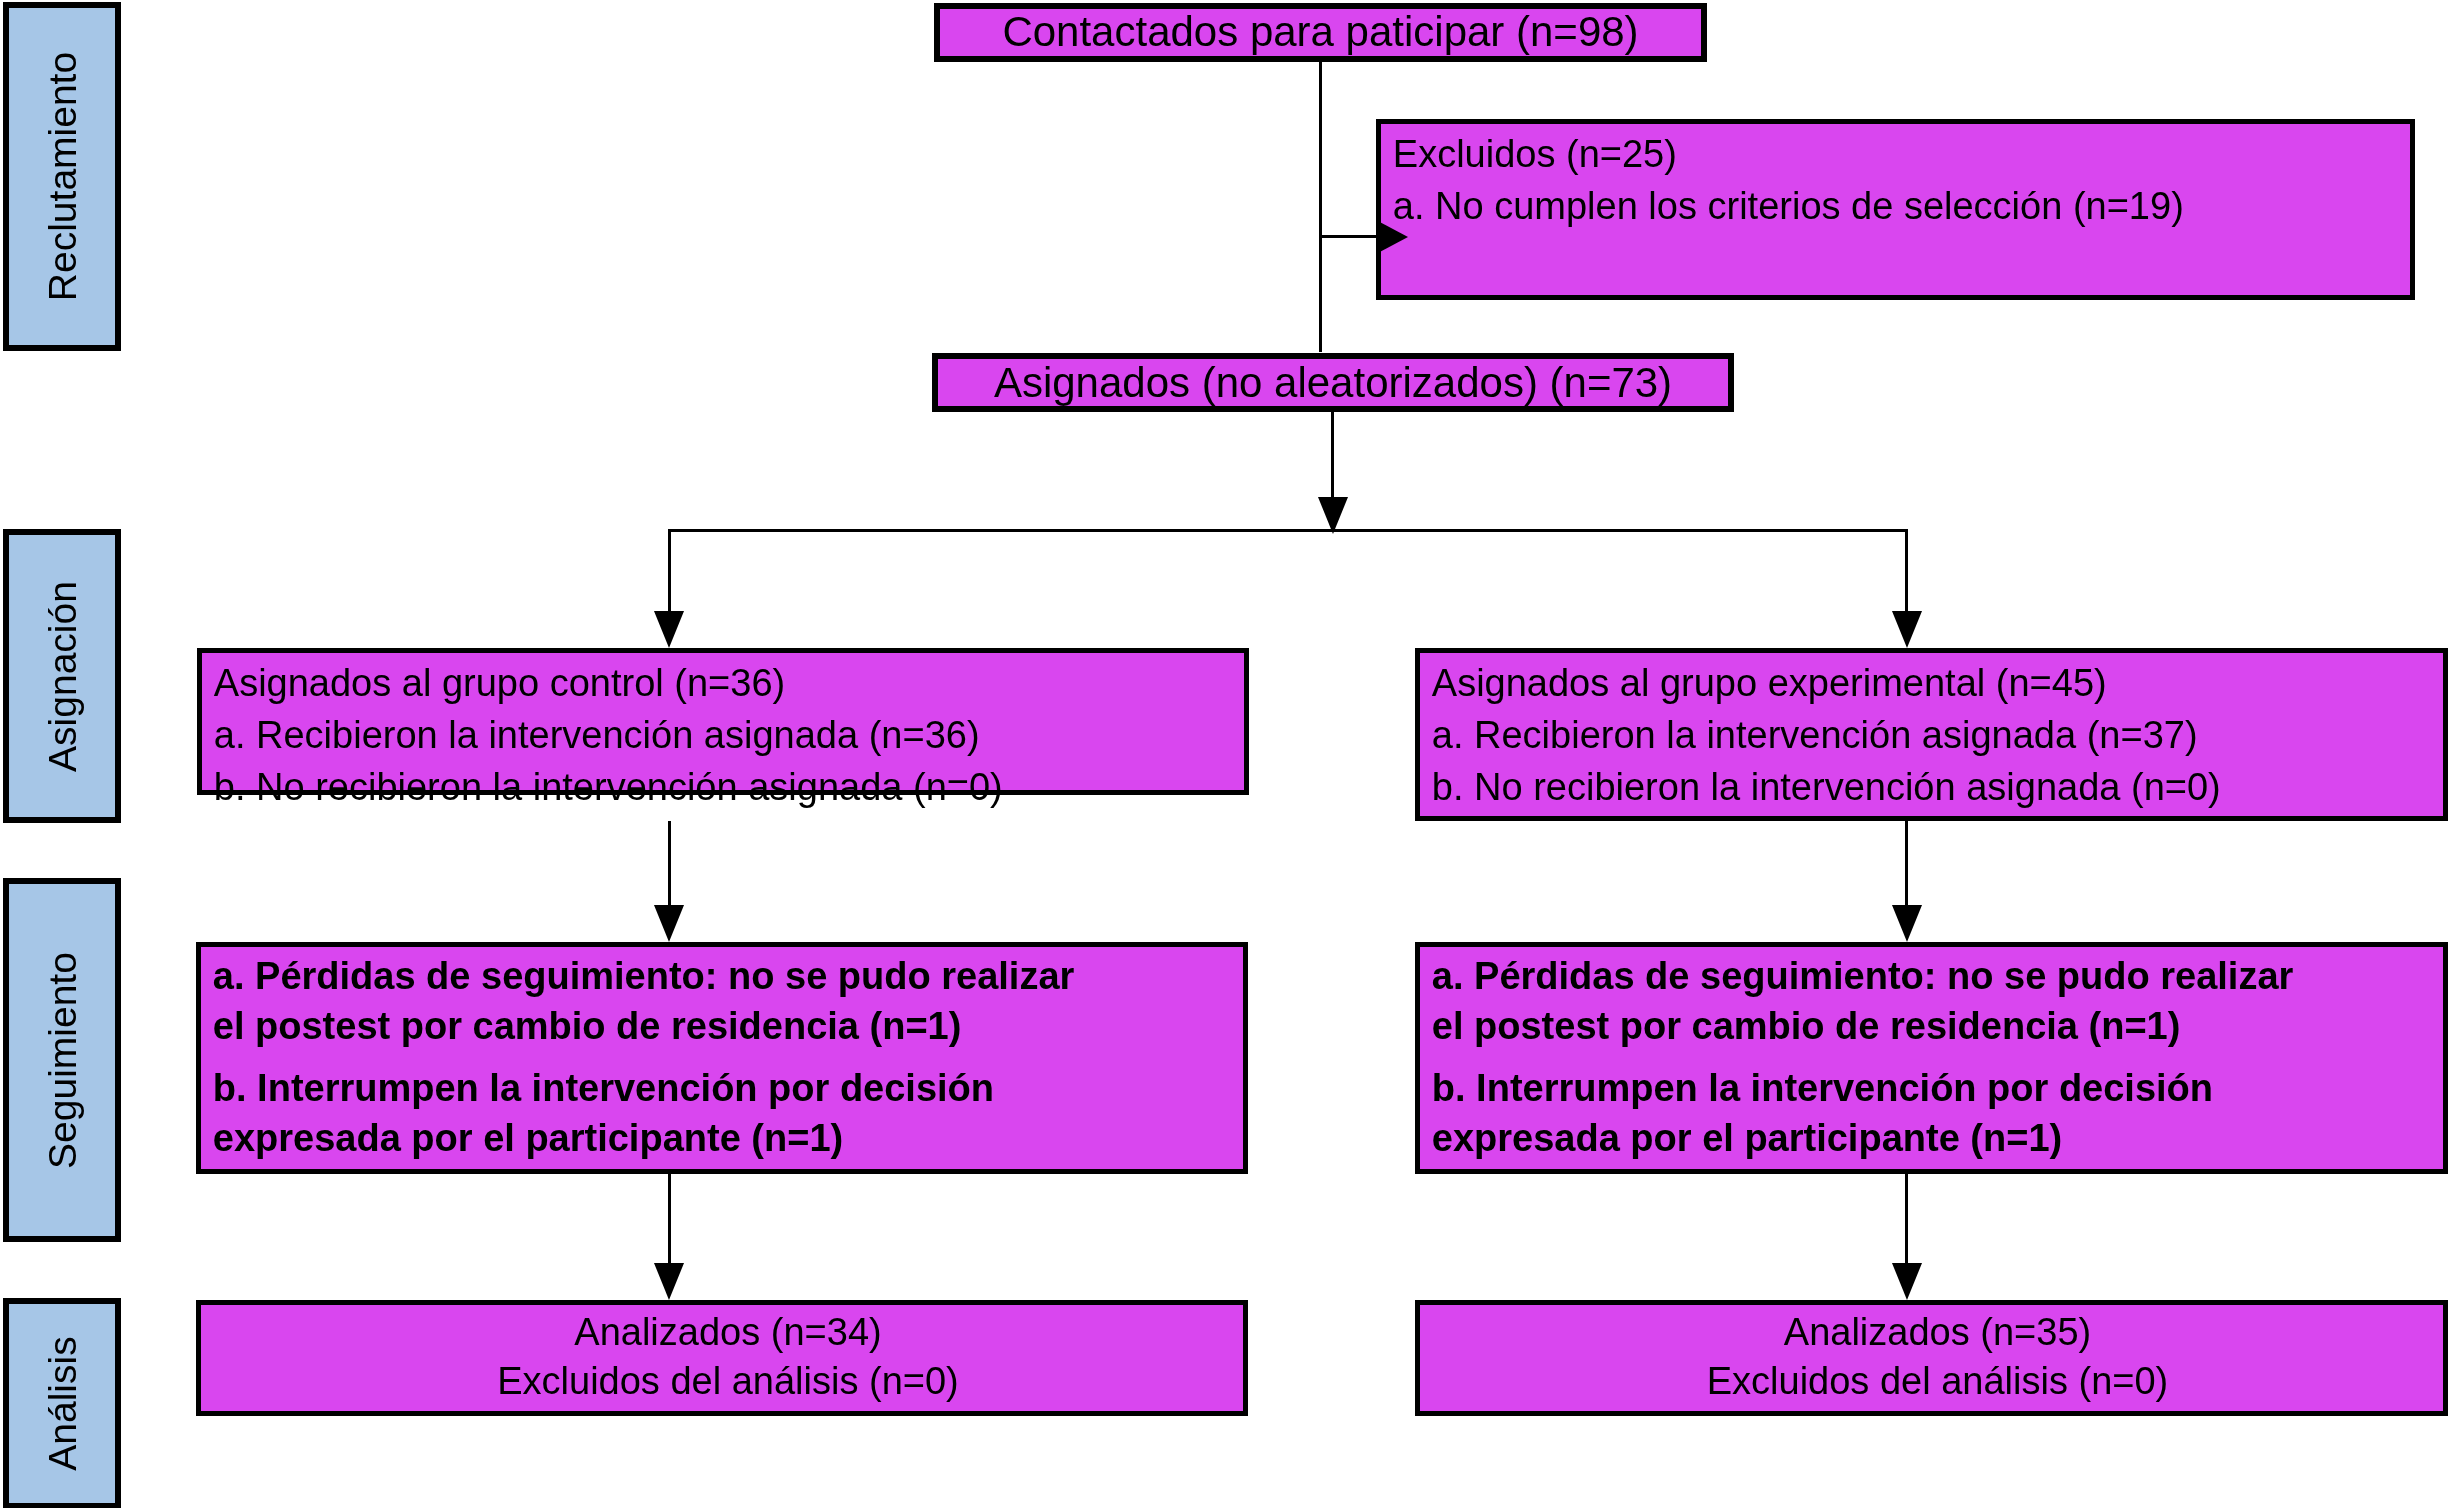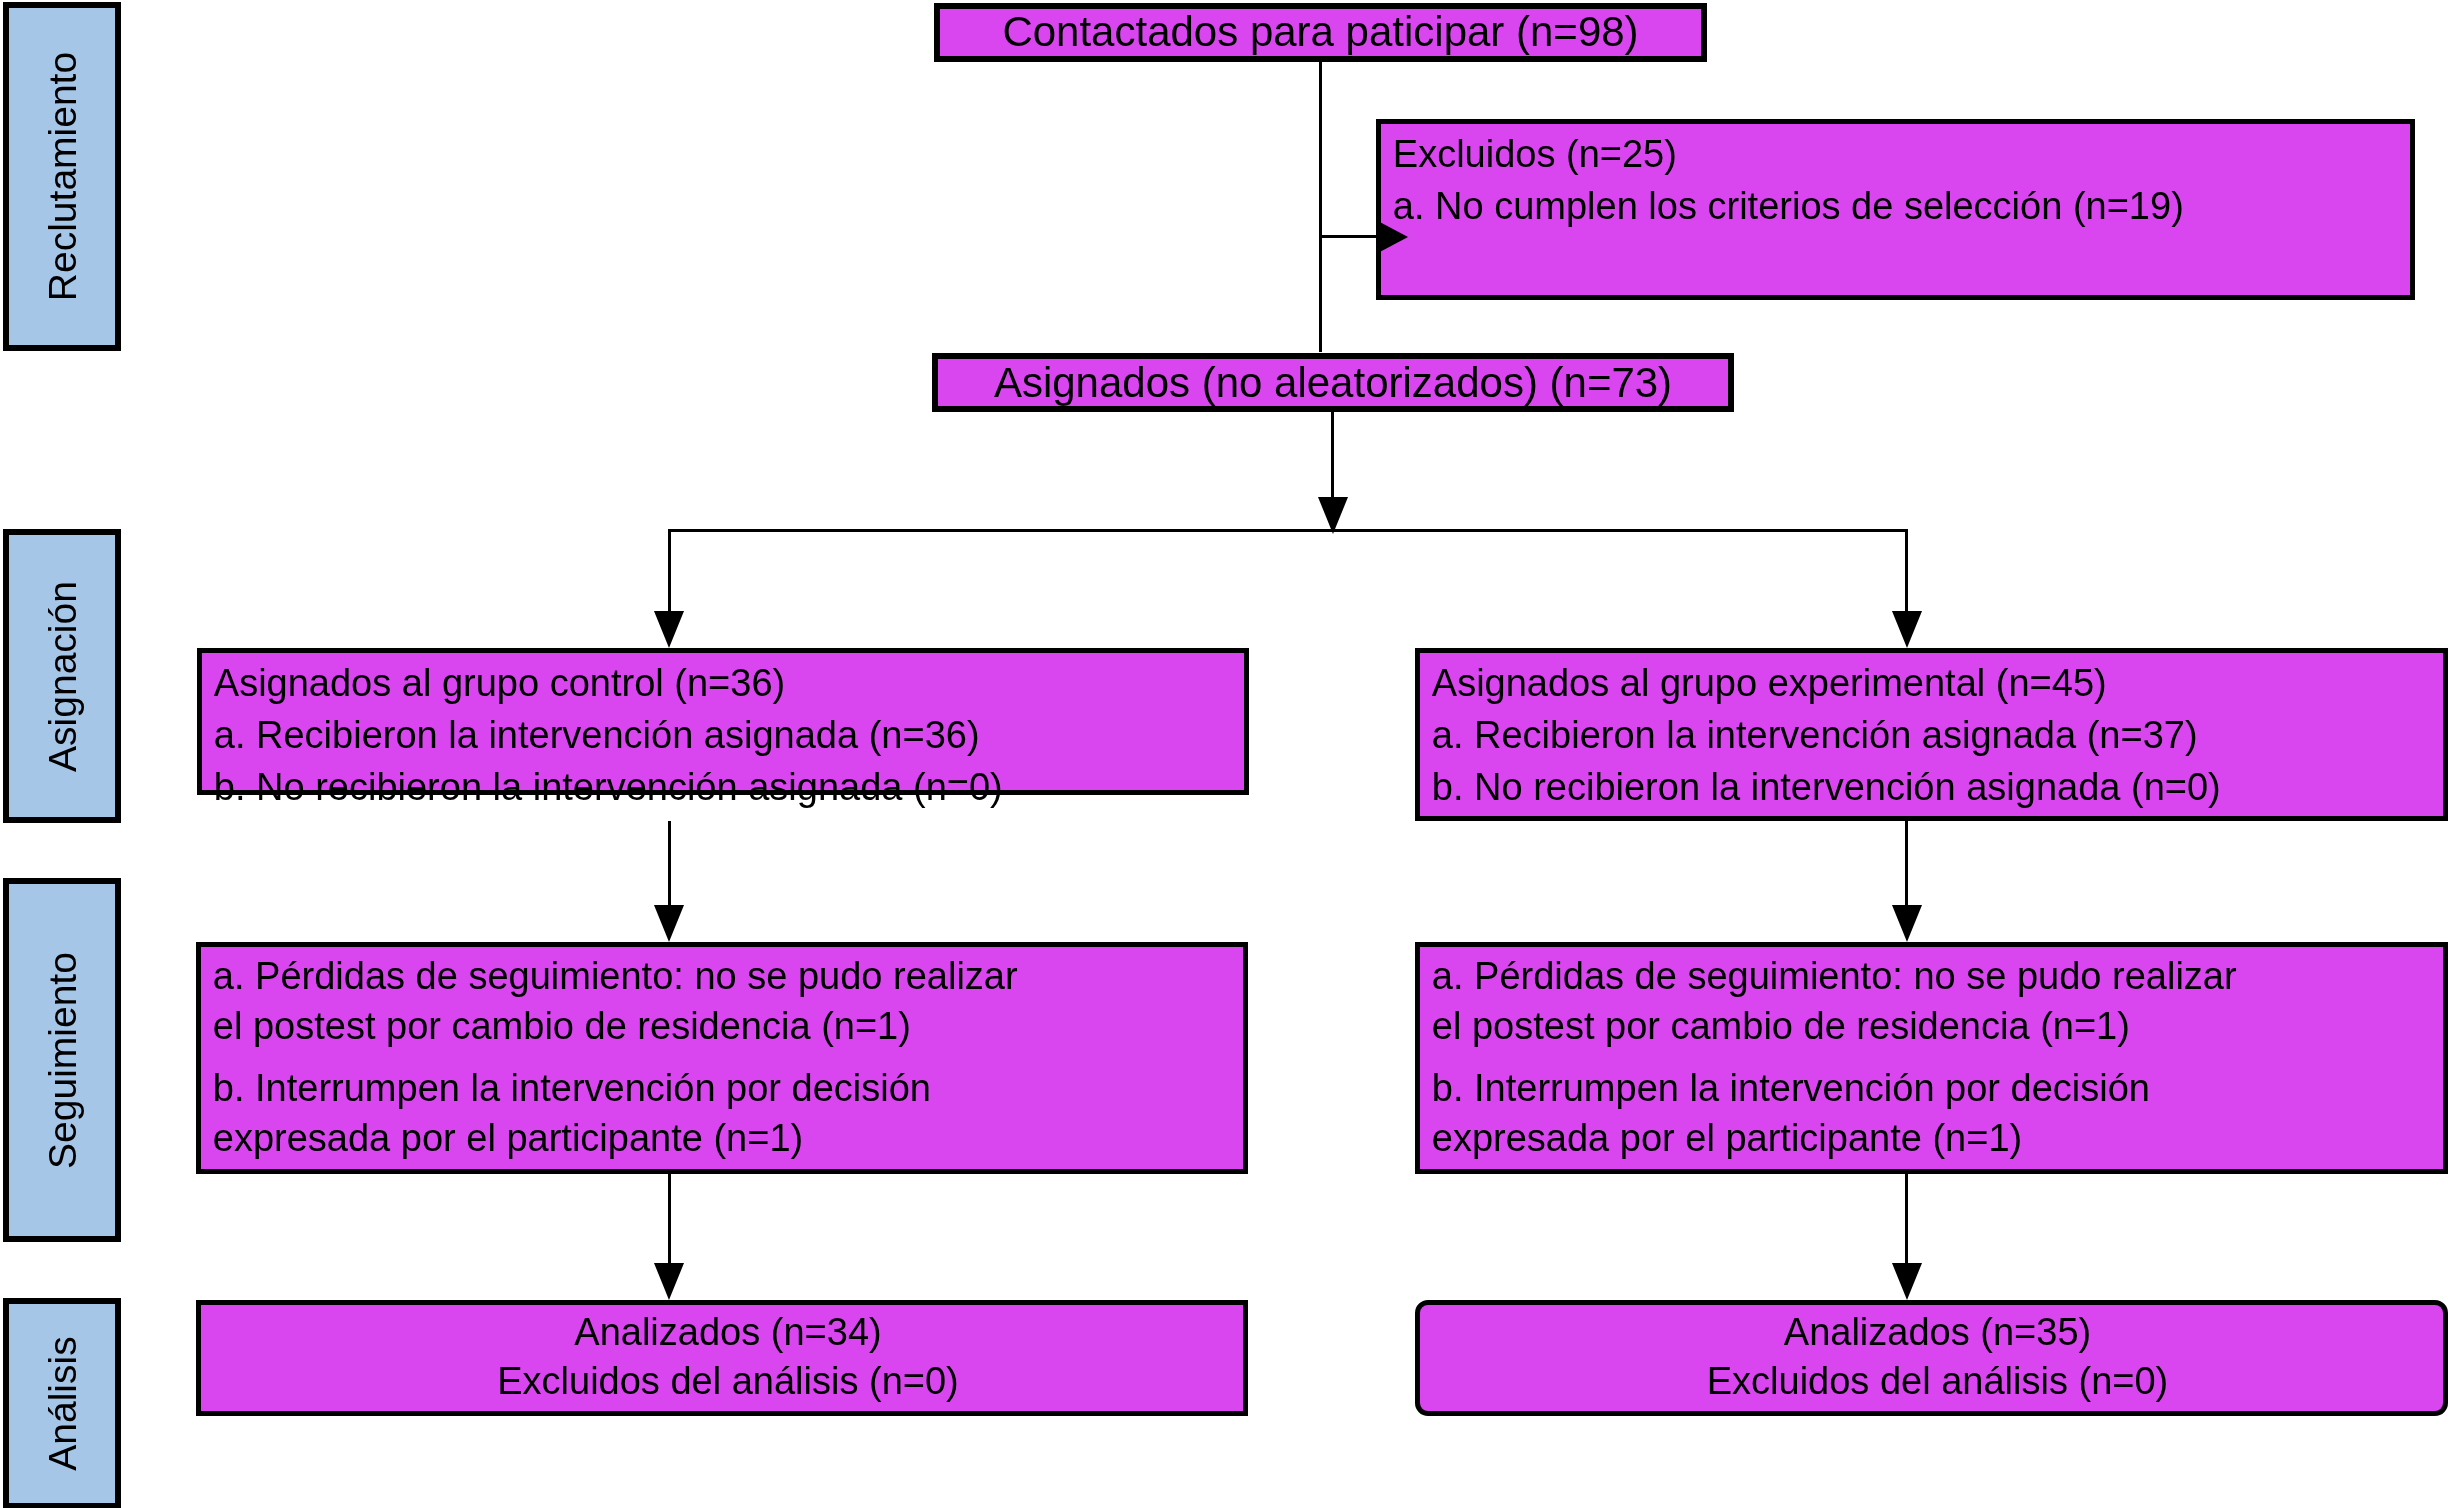--- a/index.html
+++ b/index.html
@@ -51,21 +51,21 @@
     font-size: 42px;
     white-space: nowrap;
   }
   .box.multi {
     padding: 4.2px 11.8px;
   }
   .box.multi .line {
     line-height: 52px;
     white-space: nowrap;
   }
-  .box.followup .line { line-height: 50px; }
+  .box.followup .line { line-height: 50px; font-weight: bold; }
   .box.followup .para-gap { margin-top: 11.8px; }
   .box.centered {
     text-align: center;
     padding: 3.4px 0;
   }
   .box.centered .line { line-height: 49px; white-space: nowrap; padding-left: 12px; }
 
   
   .vline, .hline {
     position: absolute;
@@ -143,21 +143,21 @@
     <div class="line">el postest por cambio de residencia  (n=1)</div>
     <div class="line para-gap">b. Interrumpen la intervención por decisión</div>
     <div class="line">expresada por el participante (n=1)</div>
   </div>
 
   <div class="box centered" style="left:196px;top:1300px;width:1052px;height:116px;">
     <div class="line">Analizados (n=34)</div>
     <div class="line">Excluidos del análisis (n=0)</div>
   </div>
 
-  <div class="box centered" style="left:1415px;top:1300px;width:1033px;height:116px;border-radius:13px;">
+  <div class="box centered" style="left:1415px;top:1300px;width:1033px;height:116px;">
     <div class="line">Analizados (n=35)</div>
     <div class="line">Excluidos del análisis (n=0)</div>
   </div>
 
   <div class="vline" style="left:1319px;top:60px;height:292px;"></div>
 
   <div class="hline" style="left:1320px;top:235px;width:57px;"></div>
   <div class="arrow-right" style="left:1376px;top:220px;"></div>
 
   <div class="vline" style="left:1331px;top:412px;height:89px;"></div>

